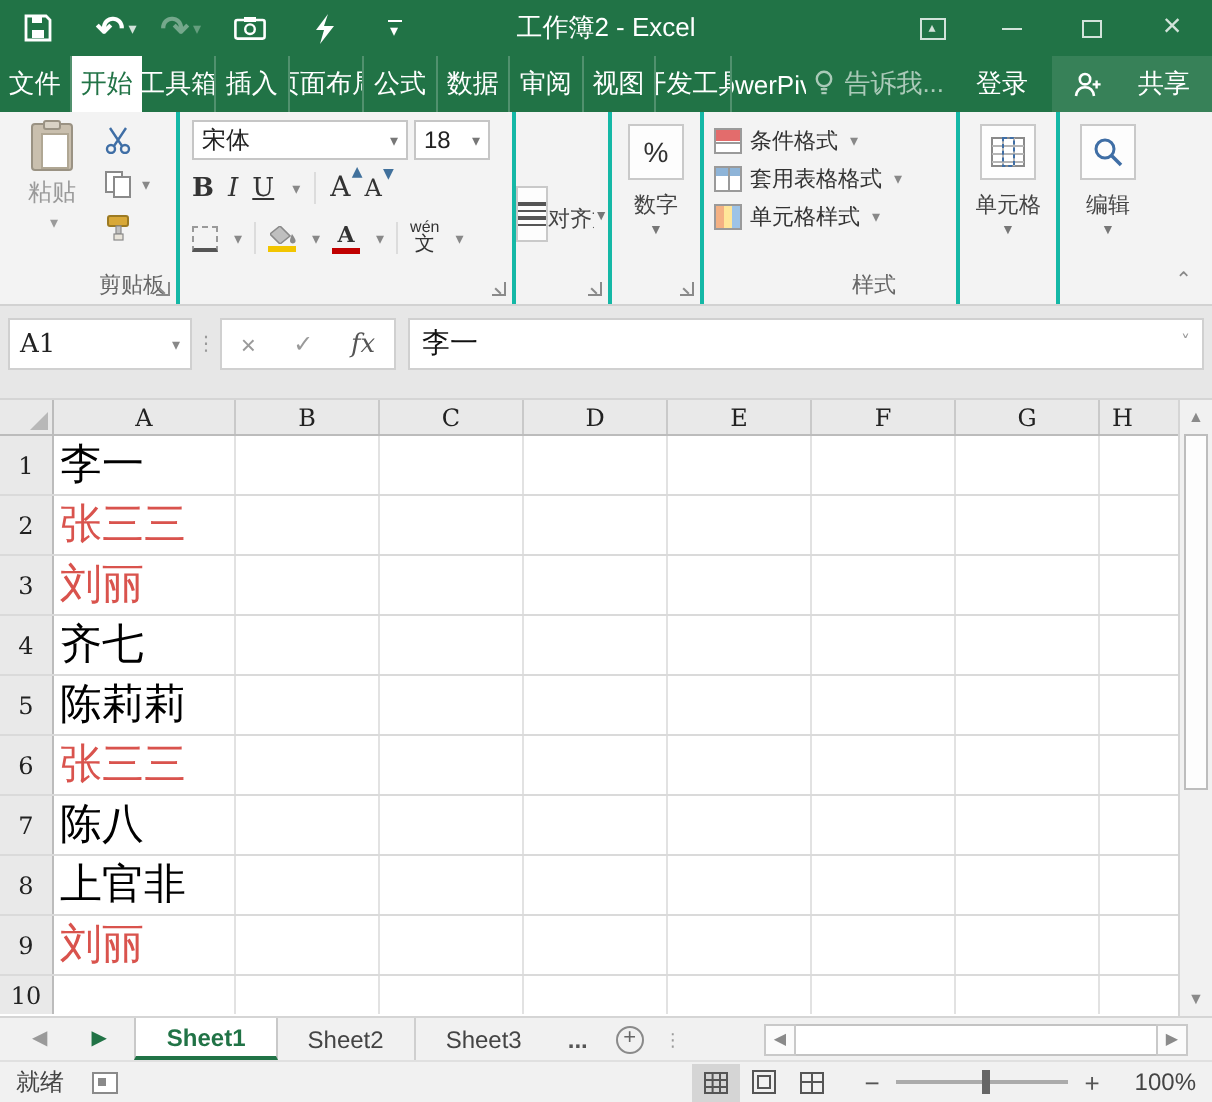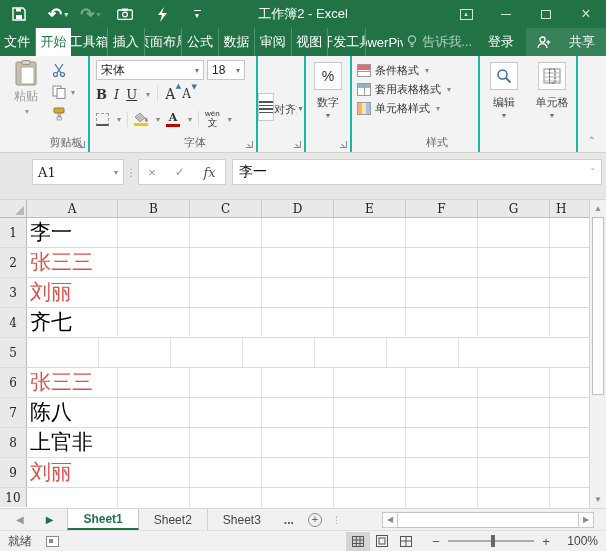--- a/index.html
+++ b/index.html
@@ -84,21 +84,21 @@
   .ic-tbl { background:linear-gradient(180deg,#8eb4d8 35%,#fff 35%); }
   .ic-tbl::after { content:""; position:absolute; left:50%; top:0; bottom:0; width:1px; background:#9a9a9a; }
   .ic-cs { background:linear-gradient(90deg,#f4b183 33%,#ffe699 33%,#ffe699 66%,#9dc3e6 66%); }
 
   .g-cells { width:50px; display:flex; flex-direction:column; align-items:center; padding-top:6px; }
   .g-edit { width:48px; display:flex; flex-direction:column; align-items:center; padding-top:6px; }
   .collapse { position:absolute; right:10px; bottom:6px; color:#888; font-size:10px; }
 
   
   .fbar { height:47px; background:#e7e7e7; border-bottom:1px solid #d5d5d5; display:flex; align-items:flex-start; padding:6px 4px 0 4px; }
-  .namebox { width:92px; height:26px; background:#fff; border:1px solid #d0d0d0; display:flex; align-items:center; padding:0 5px; font-family:"DejaVu Serif", serif; font-size:13px; color:#222;margin-left:28px; }
+  .namebox { width:92px; height:26px; background:#fff; border:1px solid #d0d0d0; display:flex; align-items:center; padding:0 5px; font-family:"DejaVu Serif", serif; font-size:13px; color:#222; }
   .namebox .dd2 { margin-left:auto; color:#888; font-size:8px; }
   .fdots { width:14px; display:flex; align-items:center; justify-content:center; height:26px; color:#9a9a9a; font-size:10px; letter-spacing:0; }
   .fbtns { width:88px; height:26px; background:#fff; border:1px solid #d0d0d0; display:flex; align-items:center; justify-content:space-around; color:#9a9a9a; }
   .fx { font-family:"DejaVu Serif", serif; font-style:italic; font-size:13px; color:#555; }
   .finput { flex:1; height:26px; background:#fff; border:1px solid #d0d0d0; margin-left:6px; display:flex; align-items:center; padding:0 6px; font-family:"DejaVu Serif", serif; font-size:14px; color:#111; }
   .finput .dd2 { margin-left:auto; color:#999; font-size:9px; }
 
   
   .gridwrap { position:relative; height:308px; }
   .gridmain { position:absolute; left:0; top:0; right:17px; bottom:0; overflow:hidden; }
@@ -312,21 +312,20 @@
         <span class="colorbar-r"></span>
       </span>
       <span class="dd" style="color:#888;">▾</span>
       <span class="vdiv"></span>
       <span class="stack">
         <span class="phon">wén</span>
         <span class="phon" style="font-size:10px;">文</span>
       </span>
       <span class="dd" style="color:#888;">▾</span>
     </div>
-    <div class="glabel">字体</div>
     <div class="launcher"></div>
   </div>
 
   <div class="rgroup g-align">
     <div class="bigbox">
         <span class="jlines">
           <i></i>
           <i></i>
           <i></i>
           <i></i>
@@ -358,40 +357,40 @@
       <span class="dd" style="color:#888;">▾</span>
     </div>
     <div class="stylerow">
       <span class="ic14 ic-cs"></span>
       <span>单元格样式</span>
       <span class="dd" style="color:#888;">▾</span>
     </div>
     <div class="glabel">样式</div>
   </div>
 
-  <div class="rgroup g-edit" style="border-right:none;">
-    <div class="bigbox">
-      <svg width="16" height="16" viewBox="0 0 16 16">
-          <circle cx="6.5" cy="6.5" r="4.5" fill="none" stroke="#3f6ea5" stroke-width="1.5"></circle>
-          <path d="M10 10l4.5 4.5" stroke="#3f6ea5" stroke-width="1.8"></path>
-        </svg>
-    </div>
-    <div class="gstacklab">编辑</div>
-    <div class="gstackdd">▼</div>
-  </div>
-
   <div class="rgroup g-cells">
     <div class="bigbox">
       <svg width="18" height="16" viewBox="0 0 18 16">
           <rect x="1" y="1" width="16" height="14" fill="#fff" stroke="#8a8a8a"></rect>
           <path d="M1 5h16M1 9h16M1 13h16M6.5 1v14M12 1v14" stroke="#b5b5b5" stroke-width="1"></path>
           <rect x="6.5" y="1" width="5.5" height="14" fill="none" stroke="#3f6ea5" stroke-dasharray="2 1.4"></rect>
         </svg>
     </div>
     <div class="gstacklab">单元格</div>
+    <div class="gstackdd">▼</div>
+  </div>
+
+  <div class="rgroup g-edit" style="border-right:none;">
+    <div class="bigbox">
+      <svg width="16" height="16" viewBox="0 0 16 16">
+          <circle cx="6.5" cy="6.5" r="4.5" fill="none" stroke="#3f6ea5" stroke-width="1.5"></circle>
+          <path d="M10 10l4.5 4.5" stroke="#3f6ea5" stroke-width="1.8"></path>
+        </svg>
+    </div>
+    <div class="gstacklab">编辑</div>
     <div class="gstackdd">▼</div>
   </div>
 
   <div class="collapse">⌃</div>
 </div>
 
 <div class="fbar">
   <div class="namebox">
     <span>A1</span>
     <span class="dd2">▾</span>
@@ -461,20 +460,21 @@
       <div class="cell"></div>
         <div class="cell"></div>
         <div class="cell"></div>
         <div class="cell"></div>
         <div class="cell"></div>
         <div class="cell"></div>
         <div class="cellH"></div>
     </div>
     <div class="grow">
       <div class="rh">5</div>
+      <div class="cellA">陈莉莉</div>
       <div class="cell"></div>
         <div class="cell"></div>
         <div class="cell"></div>
         <div class="cell"></div>
         <div class="cell"></div>
         <div class="cell"></div>
         <div class="cellH"></div>
     </div>
     <div class="grow">
       <div class="rh">6</div>

